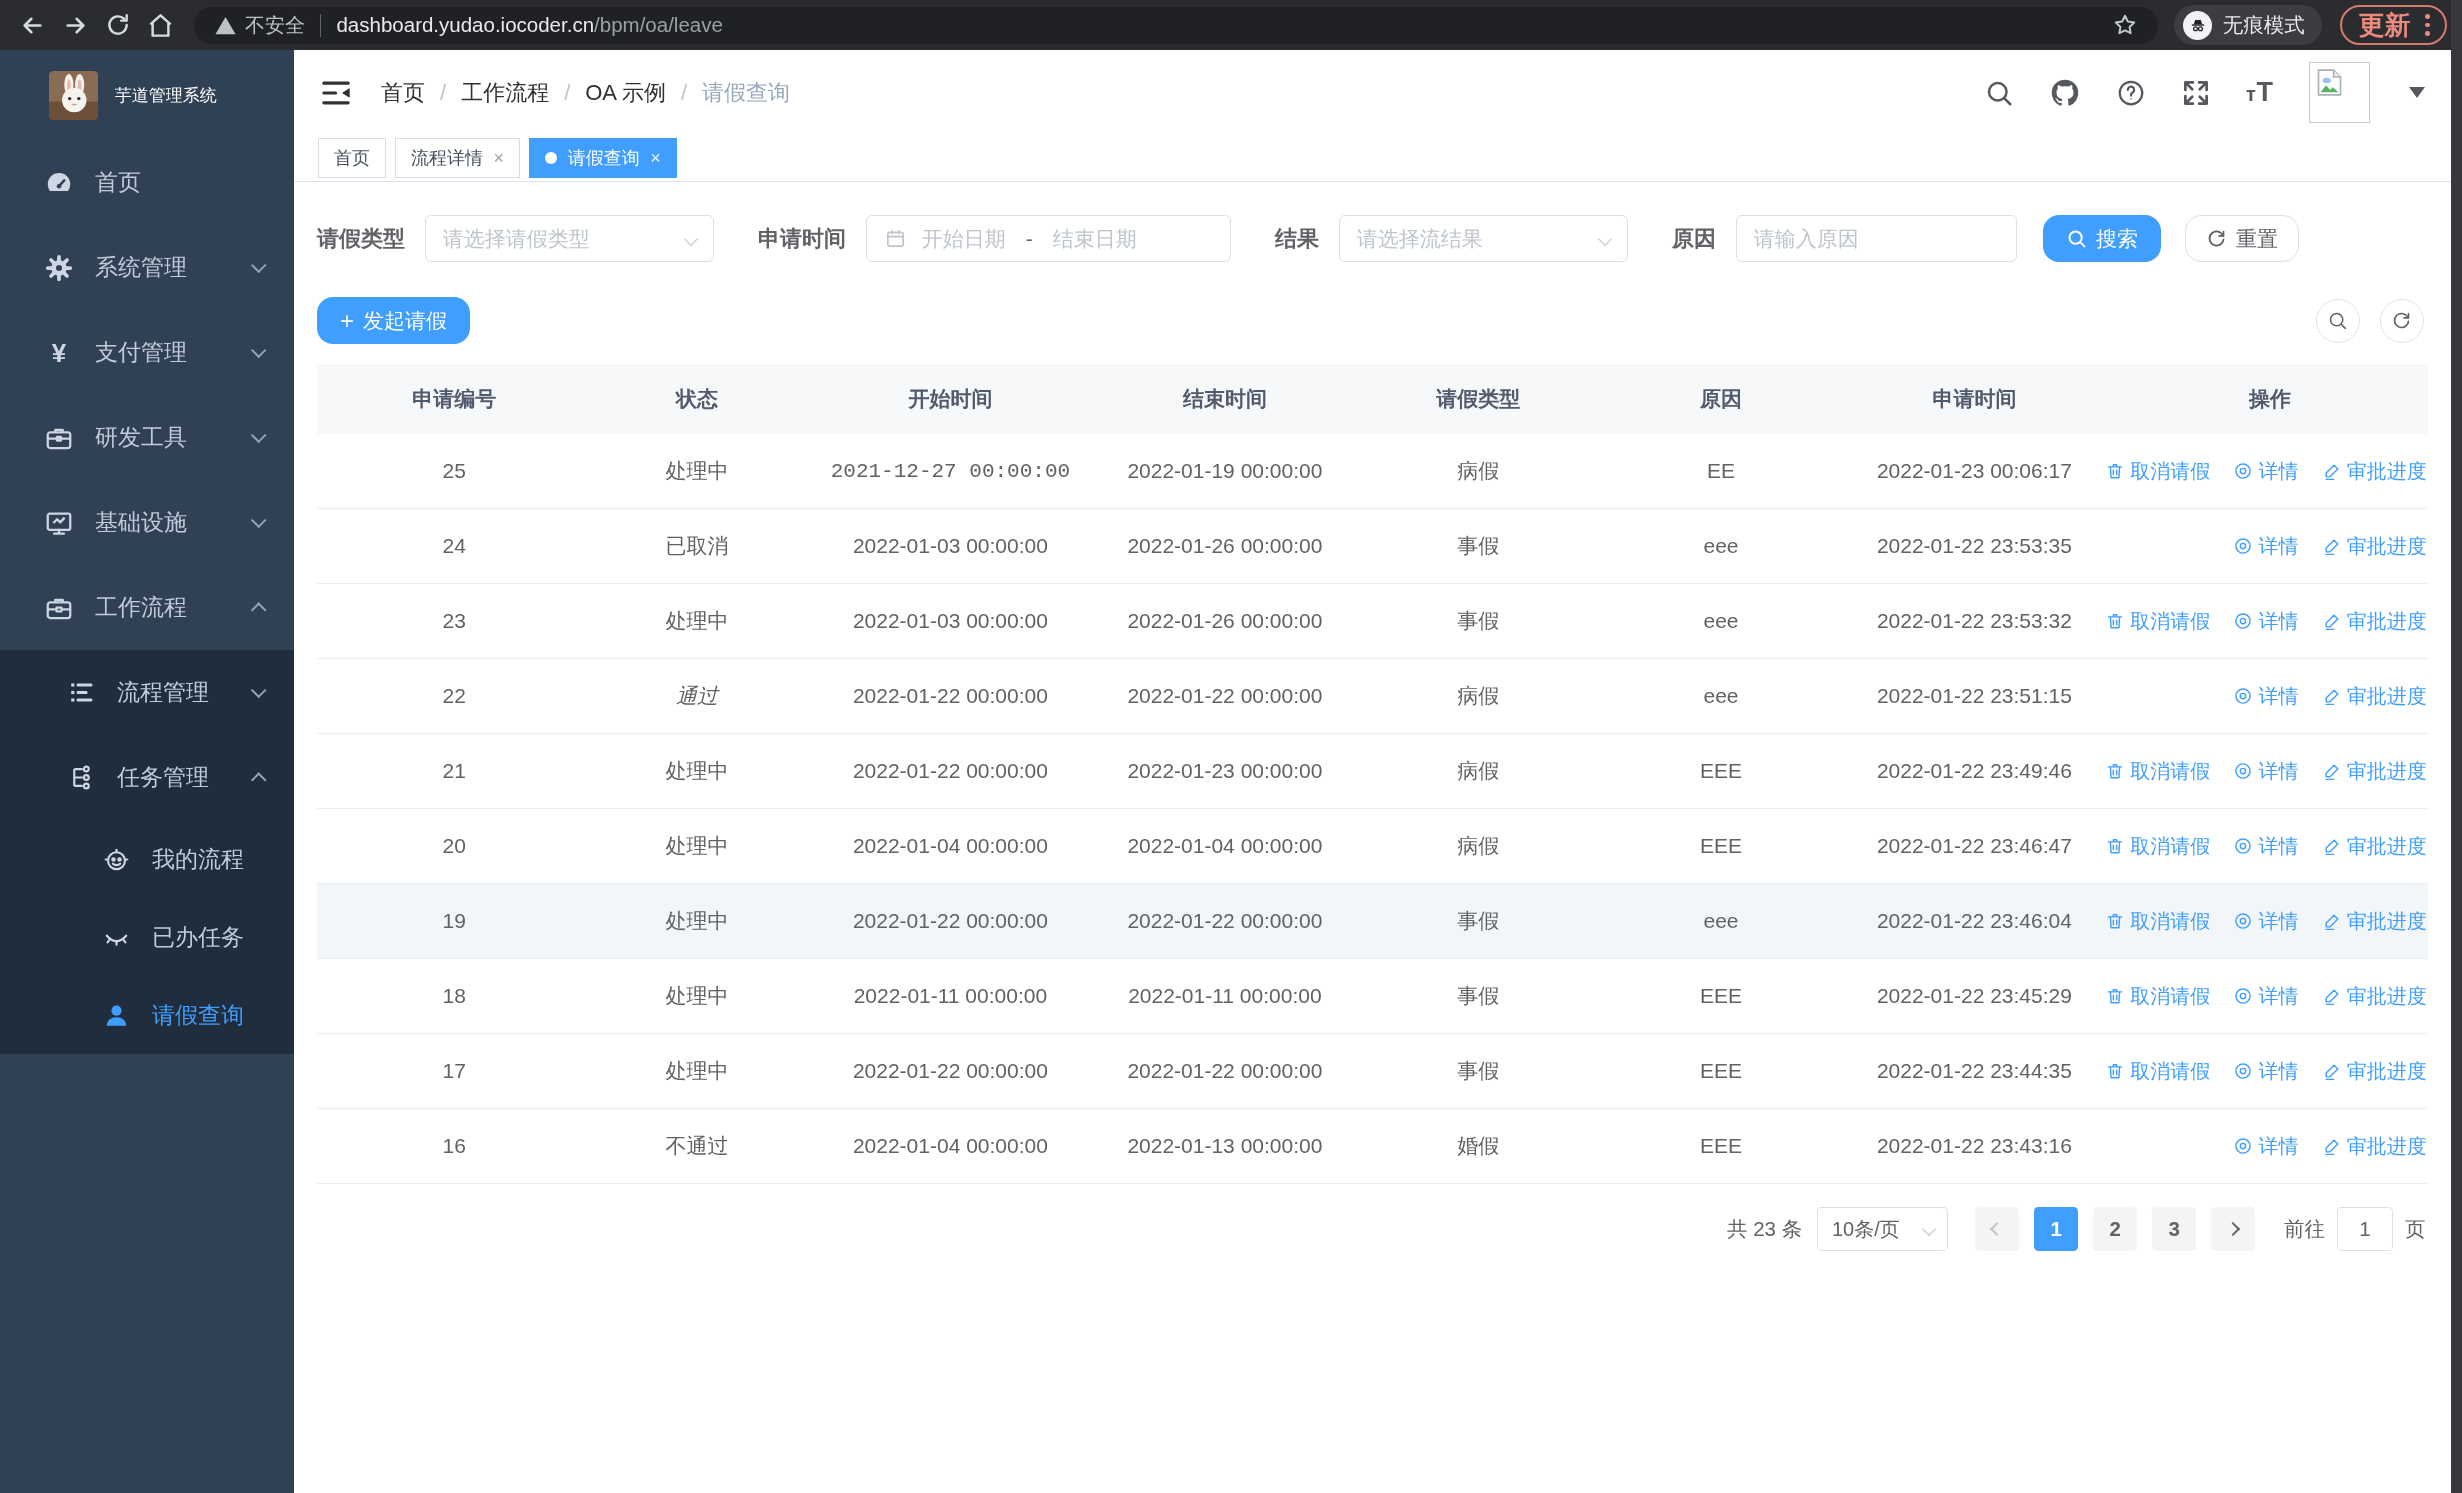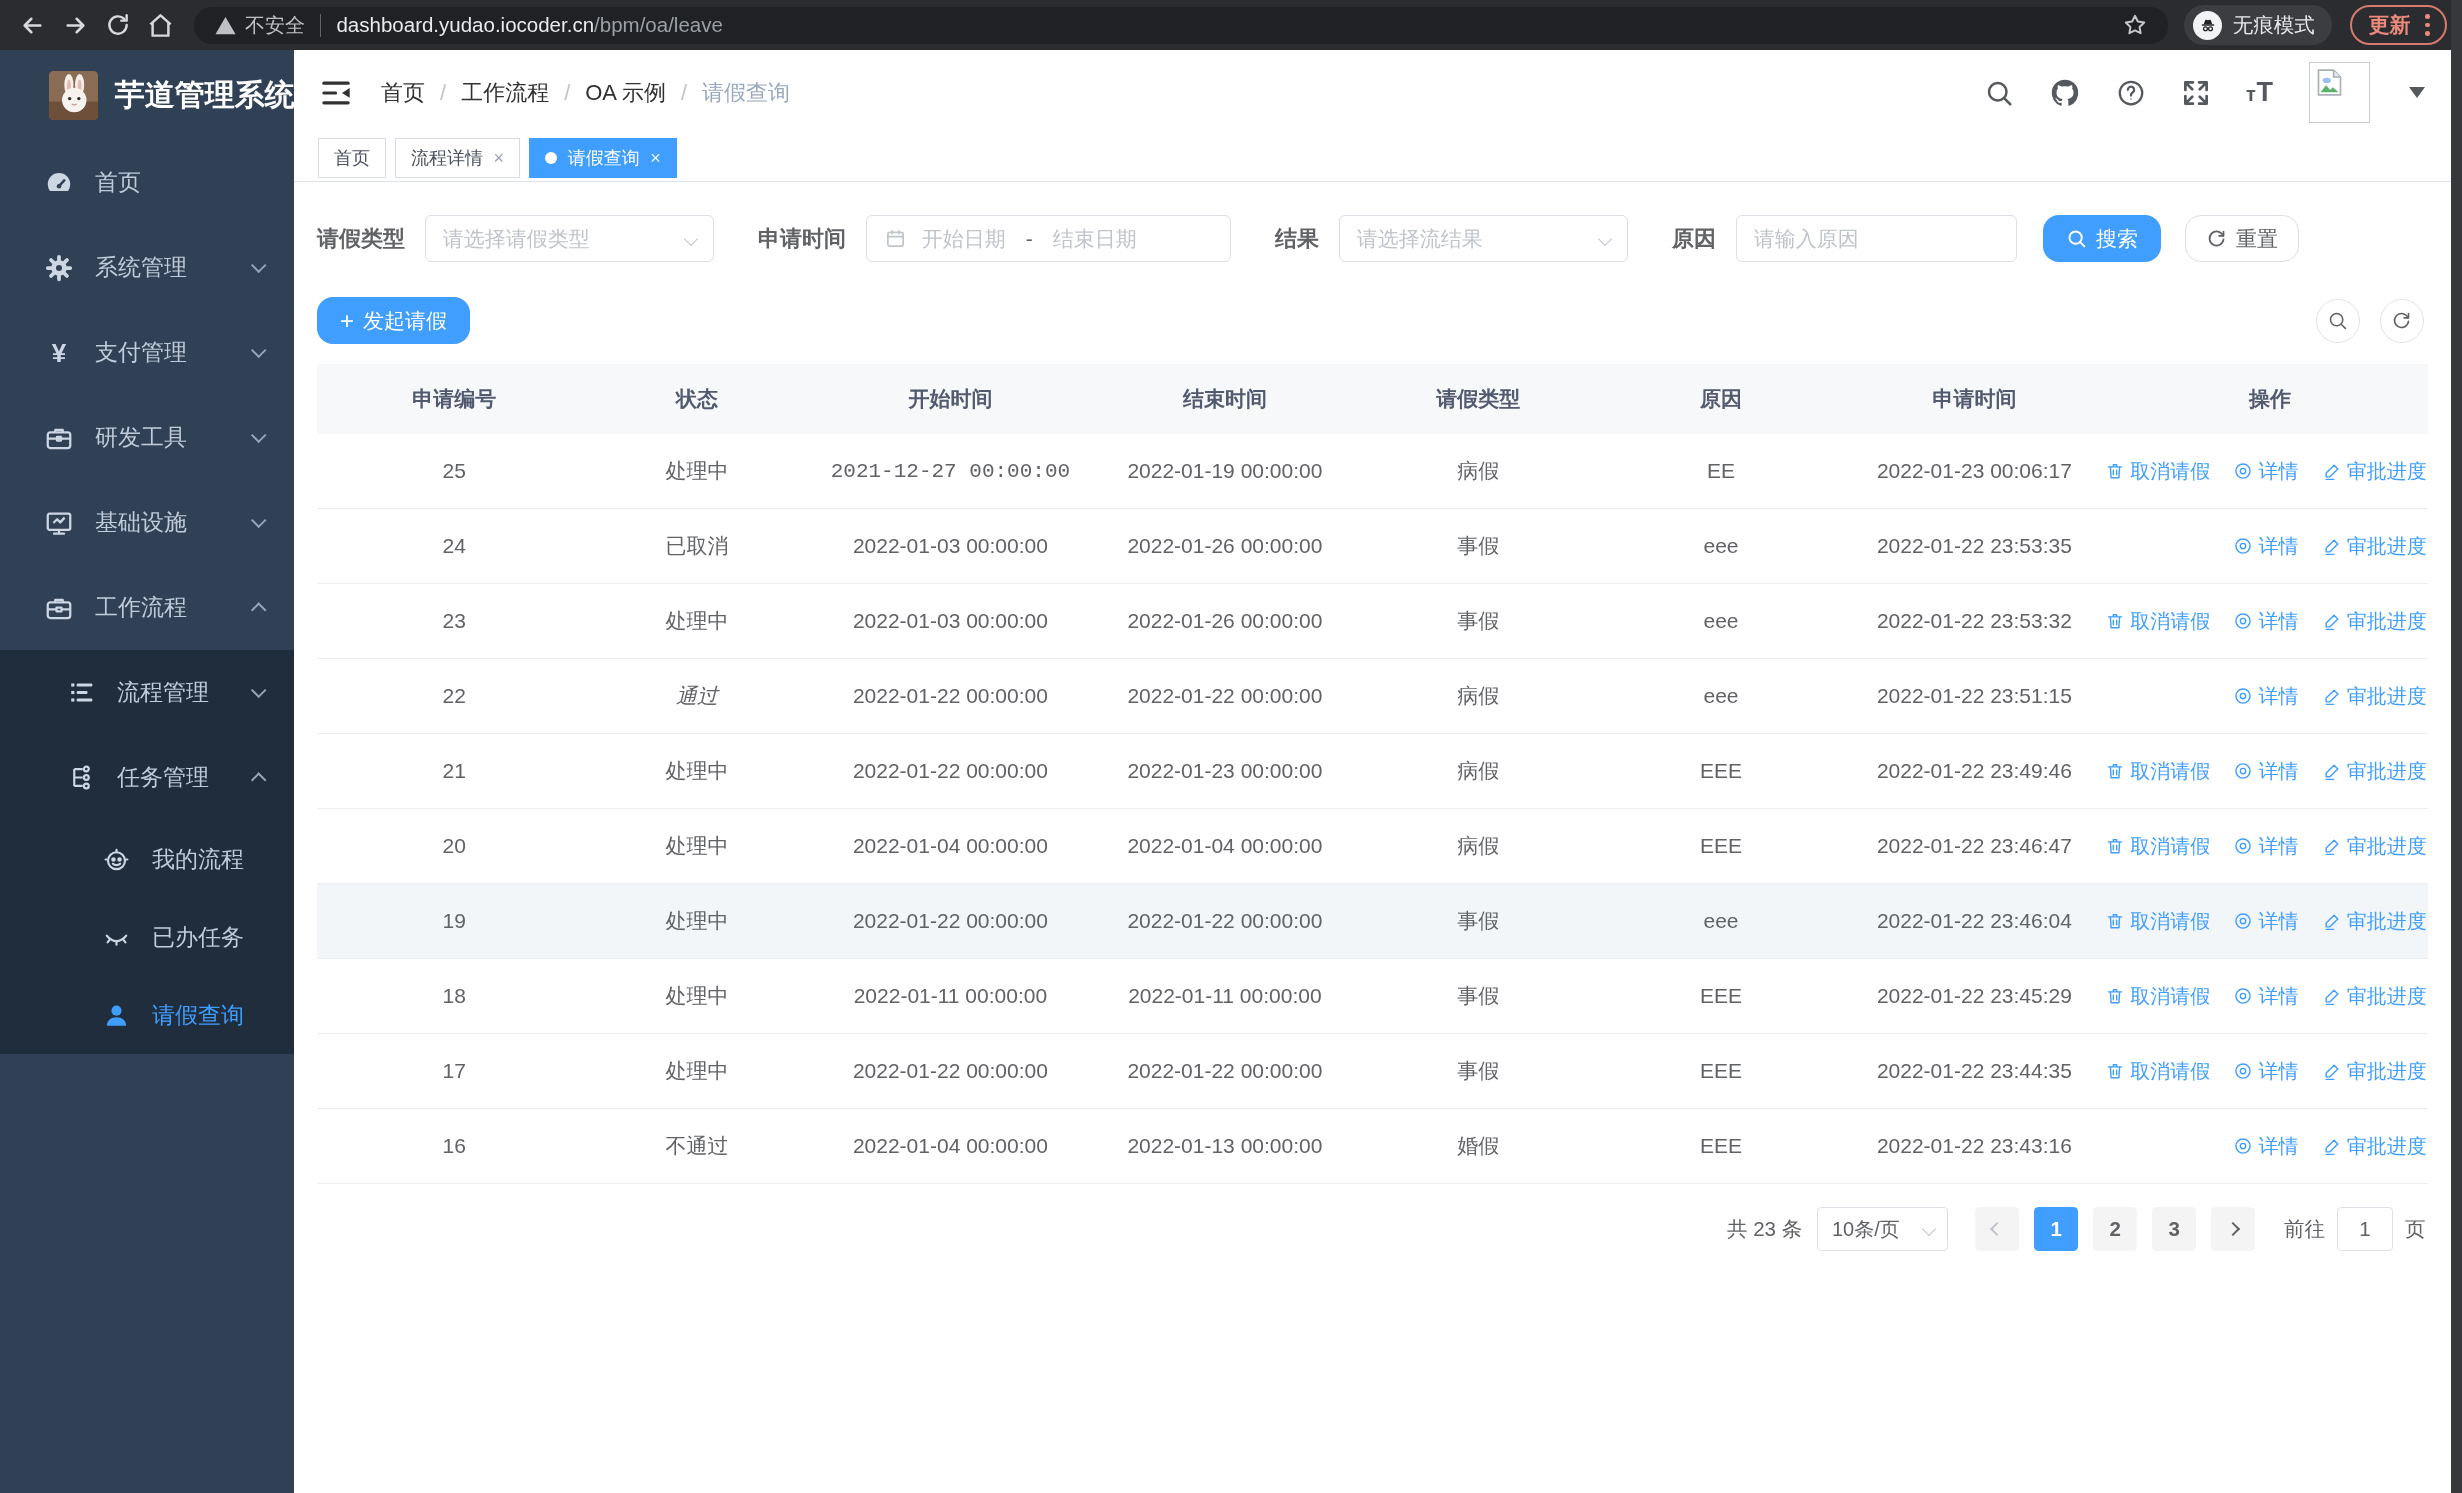--- a/index.html
+++ b/index.html
@@ -14,33 +14,33 @@
     padding:0 20px;margin:0 9px;color:#bdc1c6;min-width:0}
   .sec-label{font-size:20px;margin-left:7.6px;color:#bdc1c6}
   .url-div{width:1.5px;height:23px;background:#5f6368;margin:0 15px}
   .url-text{font-size:20.5px;color:#e8eaed;white-space:nowrap;overflow:hidden}
   .url-text .path{color:#9aa0a6}
   .star{margin-left:auto;color:#c3c6ca}
   .incog{height:40px;background:#3c3d41;border-radius:20px;display:flex;align-items:center;gap:10.6px;
     padding:0 16.7px 0 9px;color:#e8eaed;font-size:20.5px;flex-shrink:0}
   .incog-ic{width:29px;height:29px;border-radius:50%;background:#f1f3f4;display:flex;align-items:center;justify-content:center}
   .update-pill{height:40px;border:2.3px solid #d8796d;border-radius:21px;display:flex;align-items:center;gap:12px;
-    padding:0 12px 0 16.7px;color:#ec8a7d;font-size:21px;font-weight:700;margin-left:10.6px;flex-shrink:0}
+    padding:0 12px 0 16.7px;color:#ec8a7d;font-size:26px;font-weight:700;margin-left:10.6px;flex-shrink:0}
   .kebab{display:flex;flex-direction:column;gap:3.8px;padding:3px}
   .kebab i{width:4.6px;height:4.6px;border-radius:50%;background:#ec8a7d}
 
   
   .page{display:flex;height:1443px}
   .scroll-strip{position:fixed;top:0;right:0;width:10.6px;height:1494px;background:#37383c;z-index:50}
 
   
   .sidebar{width:294px;background:#304156;color:#bfcbd9;flex-shrink:0;overflow:hidden}
   .logo{height:90px;display:flex;align-items:center;gap:16.7px;padding-left:49px}
   .logo-avatar{width:49px;height:49px;border-radius:4.6px;overflow:hidden;flex-shrink:0}
-  .logo-title{color:#fff;font-size:30px;font-weight:700;white-space:nowrap}
+  .logo-title{color:#fff;font-size:17px;font-weight:400;white-space:nowrap}
   .mi{height:85px;display:flex;align-items:center;gap:20px;padding-left:43px;font-size:23px;position:relative;cursor:pointer;white-space:nowrap}
   .mi .ic{width:32px;display:flex;justify-content:center;color:#cdd6e3;flex-shrink:0}
   .mi .chev{position:absolute;right:30px}
   .chev{width:11.4px;height:11.4px;border-right:2.3px solid #97a4b5;border-bottom:2.3px solid #97a4b5;display:inline-block}
   .chev.down{transform:rotate(45deg) translate(-1.5px,-1.5px)}
   .chev.up{transform:rotate(-135deg) translate(-1.5px,-1.5px)}
   .submenu{background:#1f2d3d}
   .mi.l2{padding-left:65px}
   .mi.l3{padding-left:100px;height:78px}
   .mi.active{color:#409eff}

